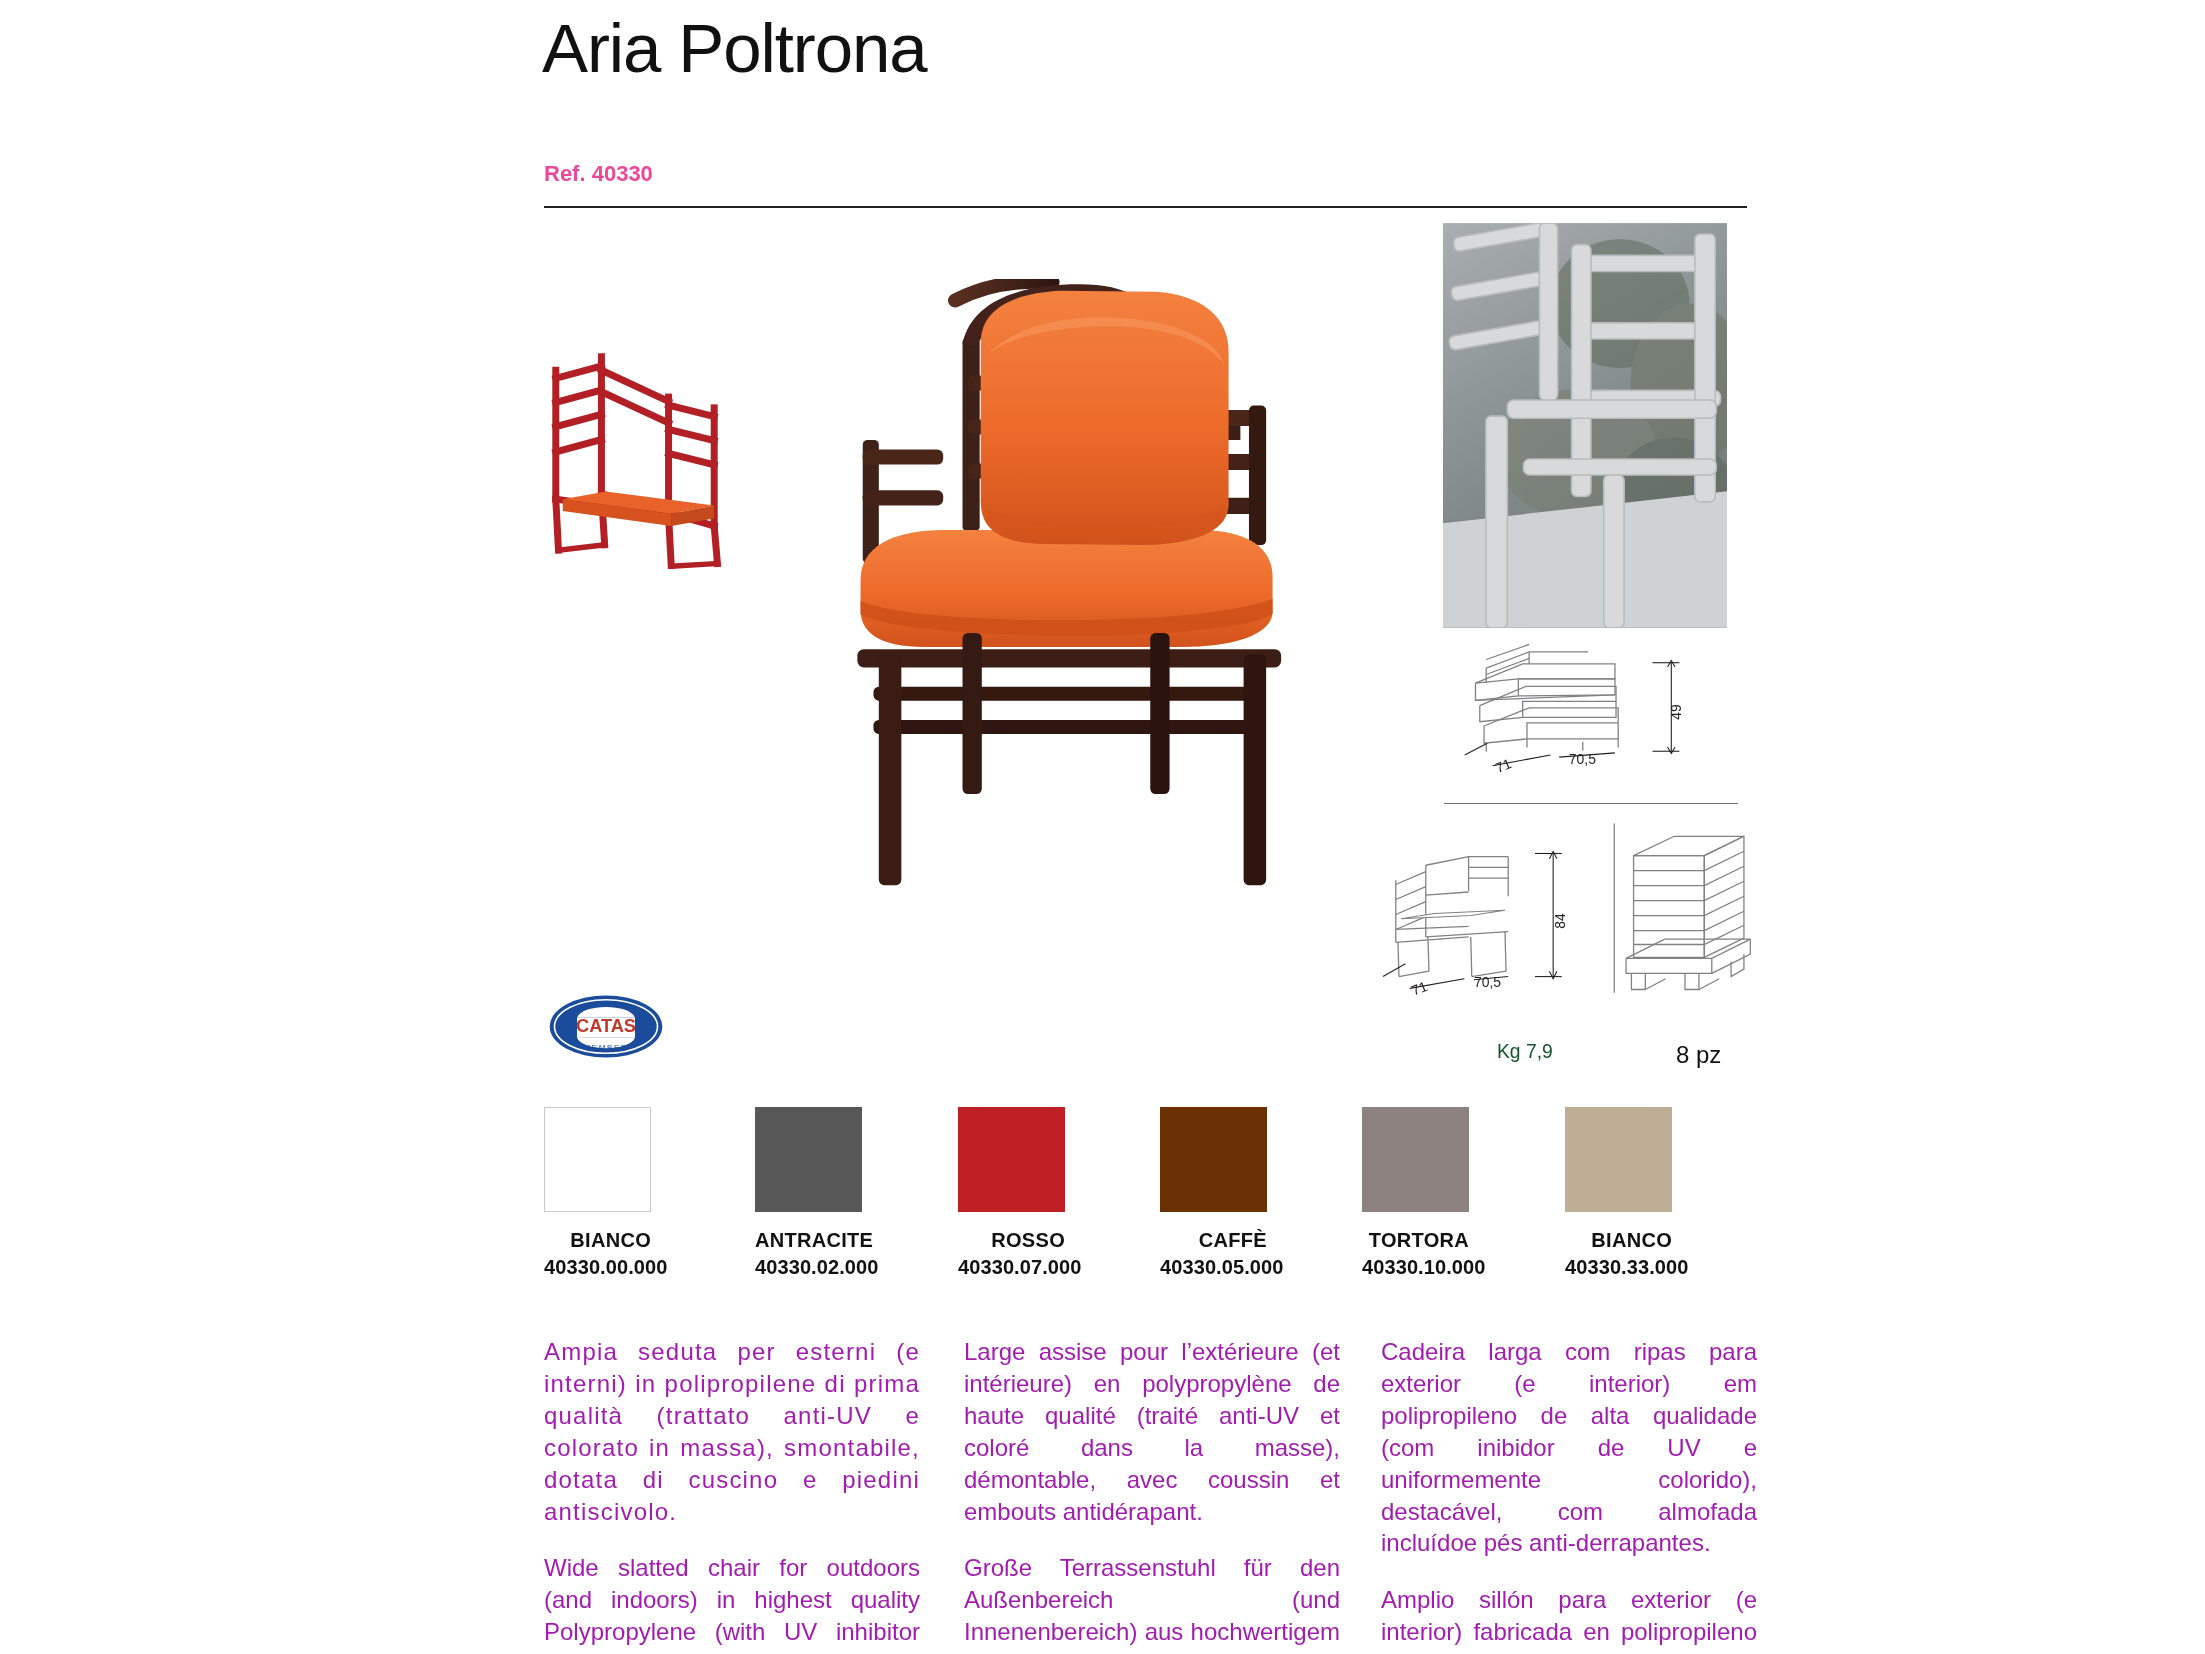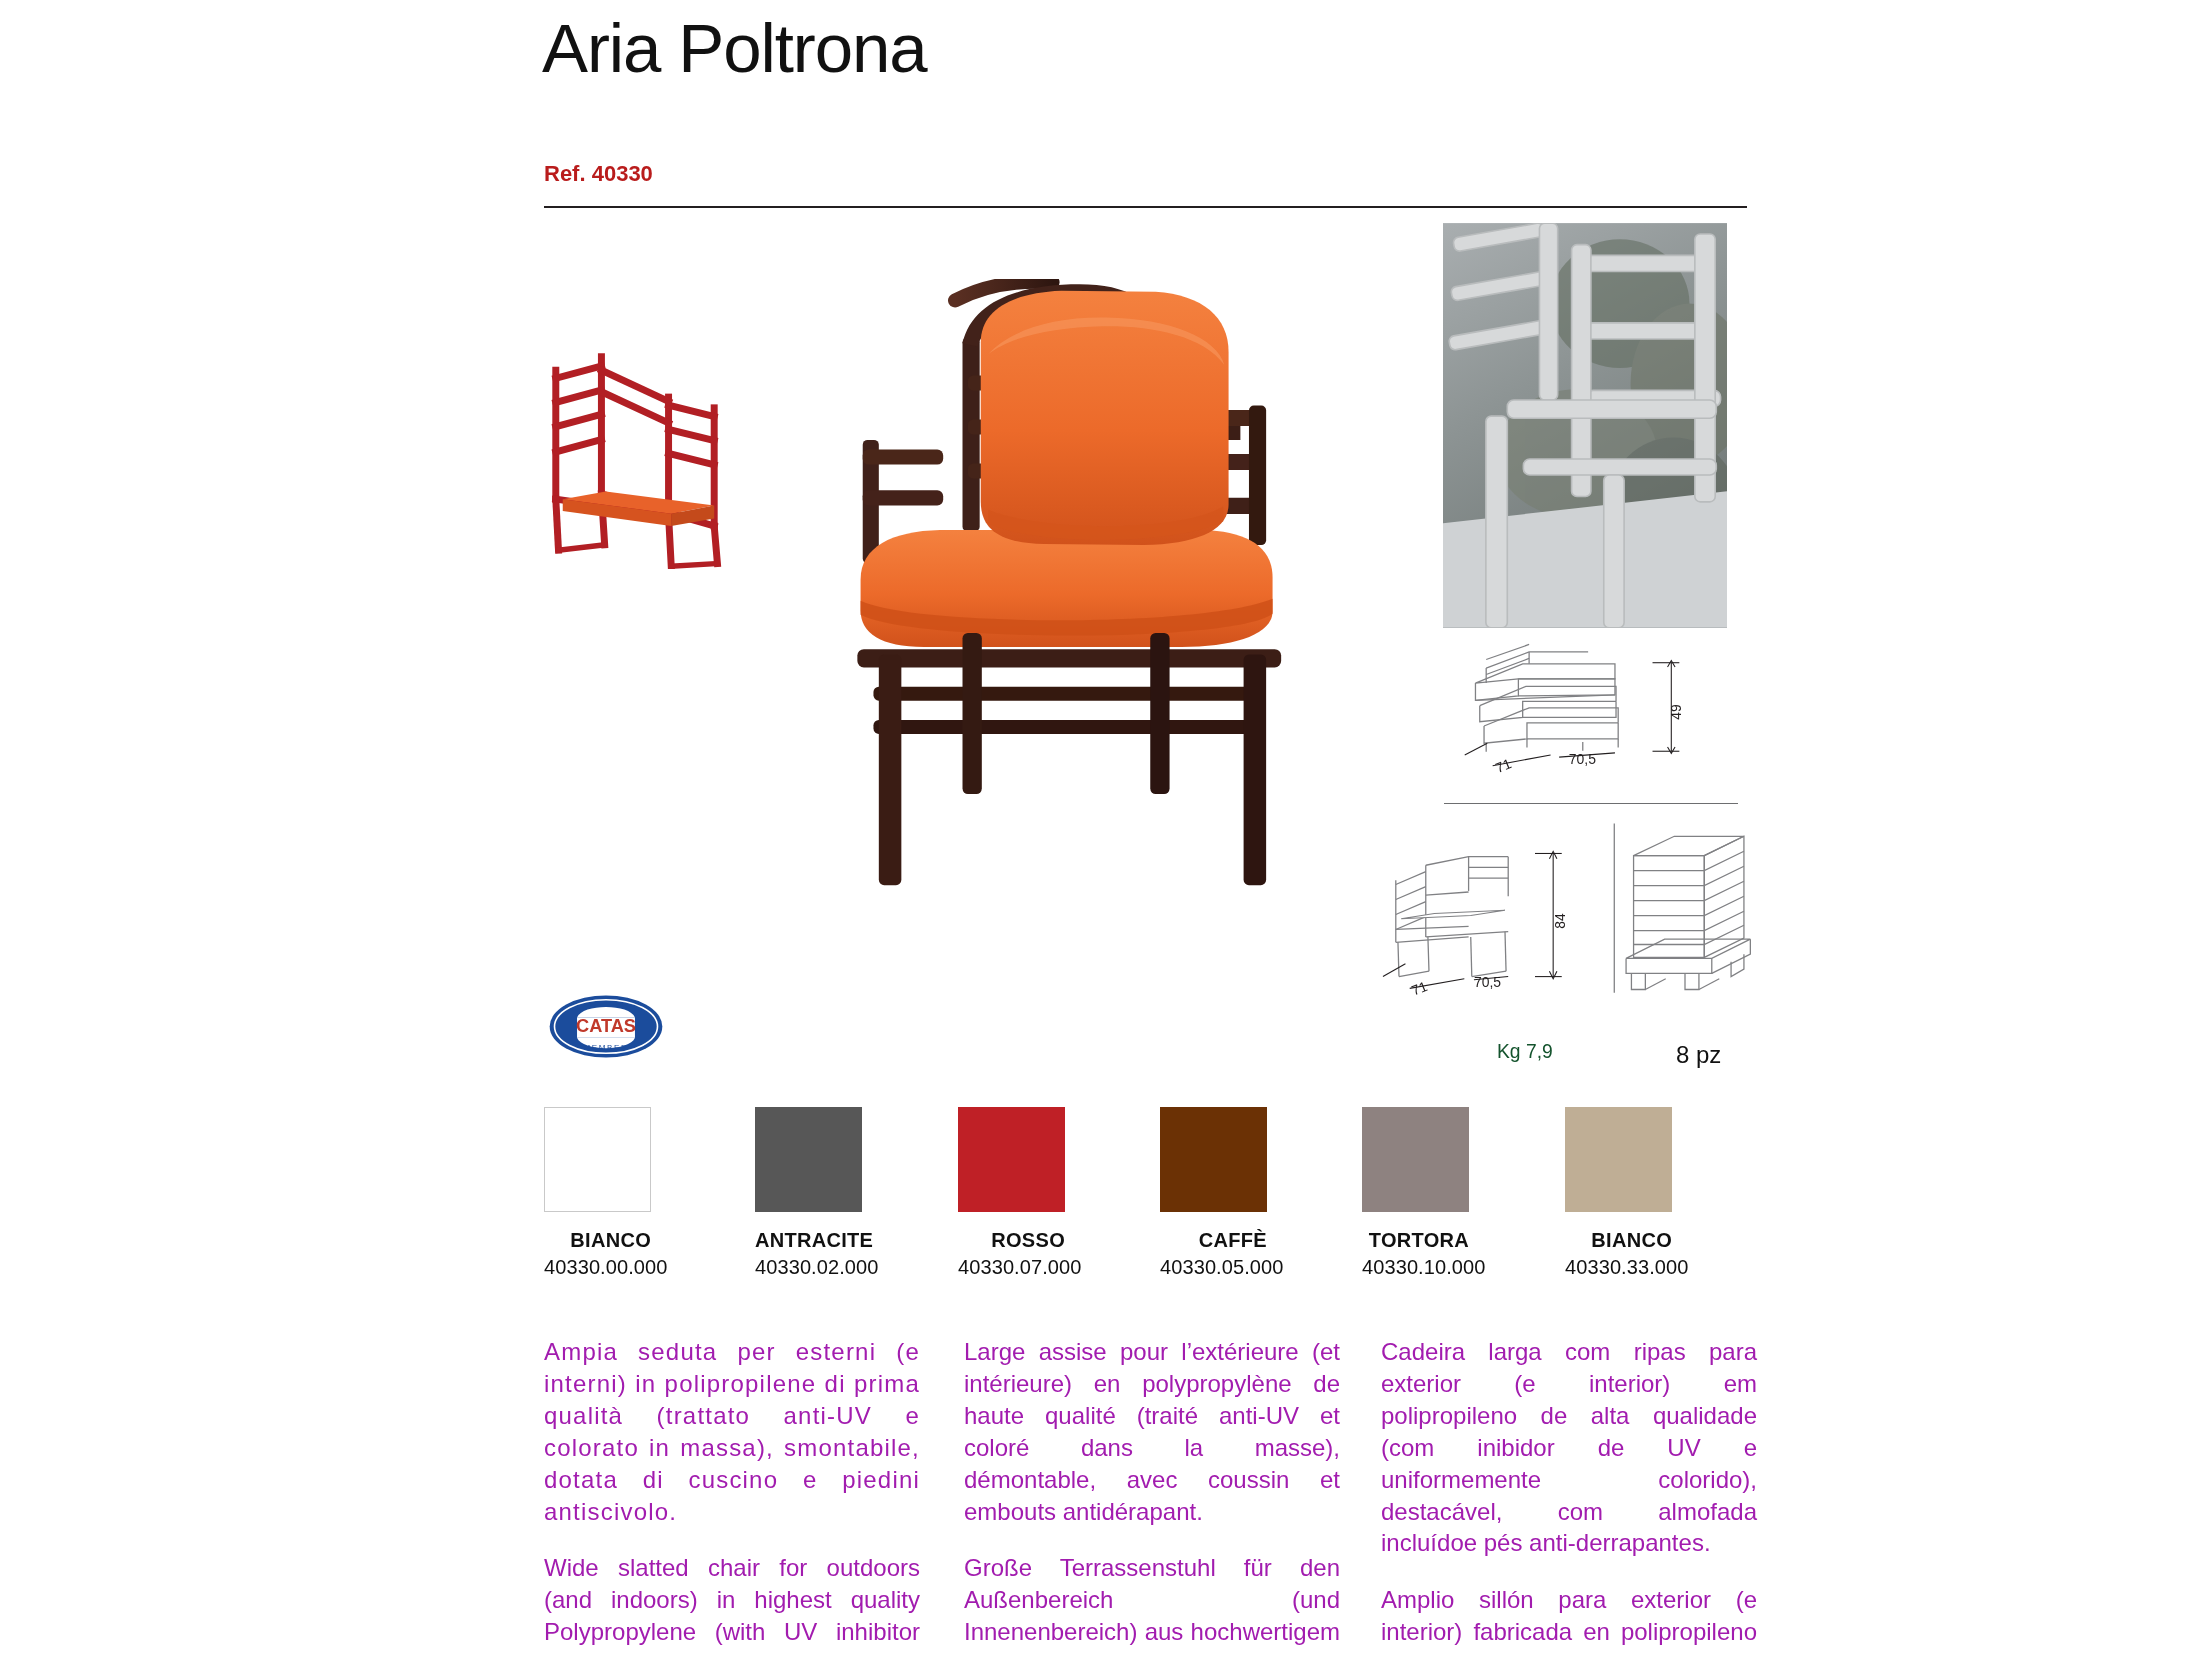--- a/index.html
+++ b/index.html
@@ -32,21 +32,21 @@
     letter-spacing: -1.1px;
     color: #111;
     line-height: 1.1;
   }
   .ref {
     position: absolute;
     left: 544px;
     top: 161px;
     font-size: 22px;
     font-weight: 700;
-    color: #b91c1c;
+    color: #ec4899;
   }
   .header-rule {
     position: absolute;
     left: 544px;
     top: 206px;
     width: 1203px;
     height: 1.6px;
     background: #231f20;
   }
 
@@ -155,21 +155,21 @@
     font-size: 20px;
     font-weight: 700;
     letter-spacing: 0.3px;
     color: #111;
     white-space: nowrap;
     text-align: right;
   }
   .swatch .code {
     margin-top: 4.8px;
     font-size: 20px;
-    font-weight: 400;
+    font-weight: 700;
     letter-spacing: 0.1px;
     color: #111;
     white-space: nowrap;
     text-align: right;
   }
 
   
   .descs {
     position: absolute;
     left: 544px;

